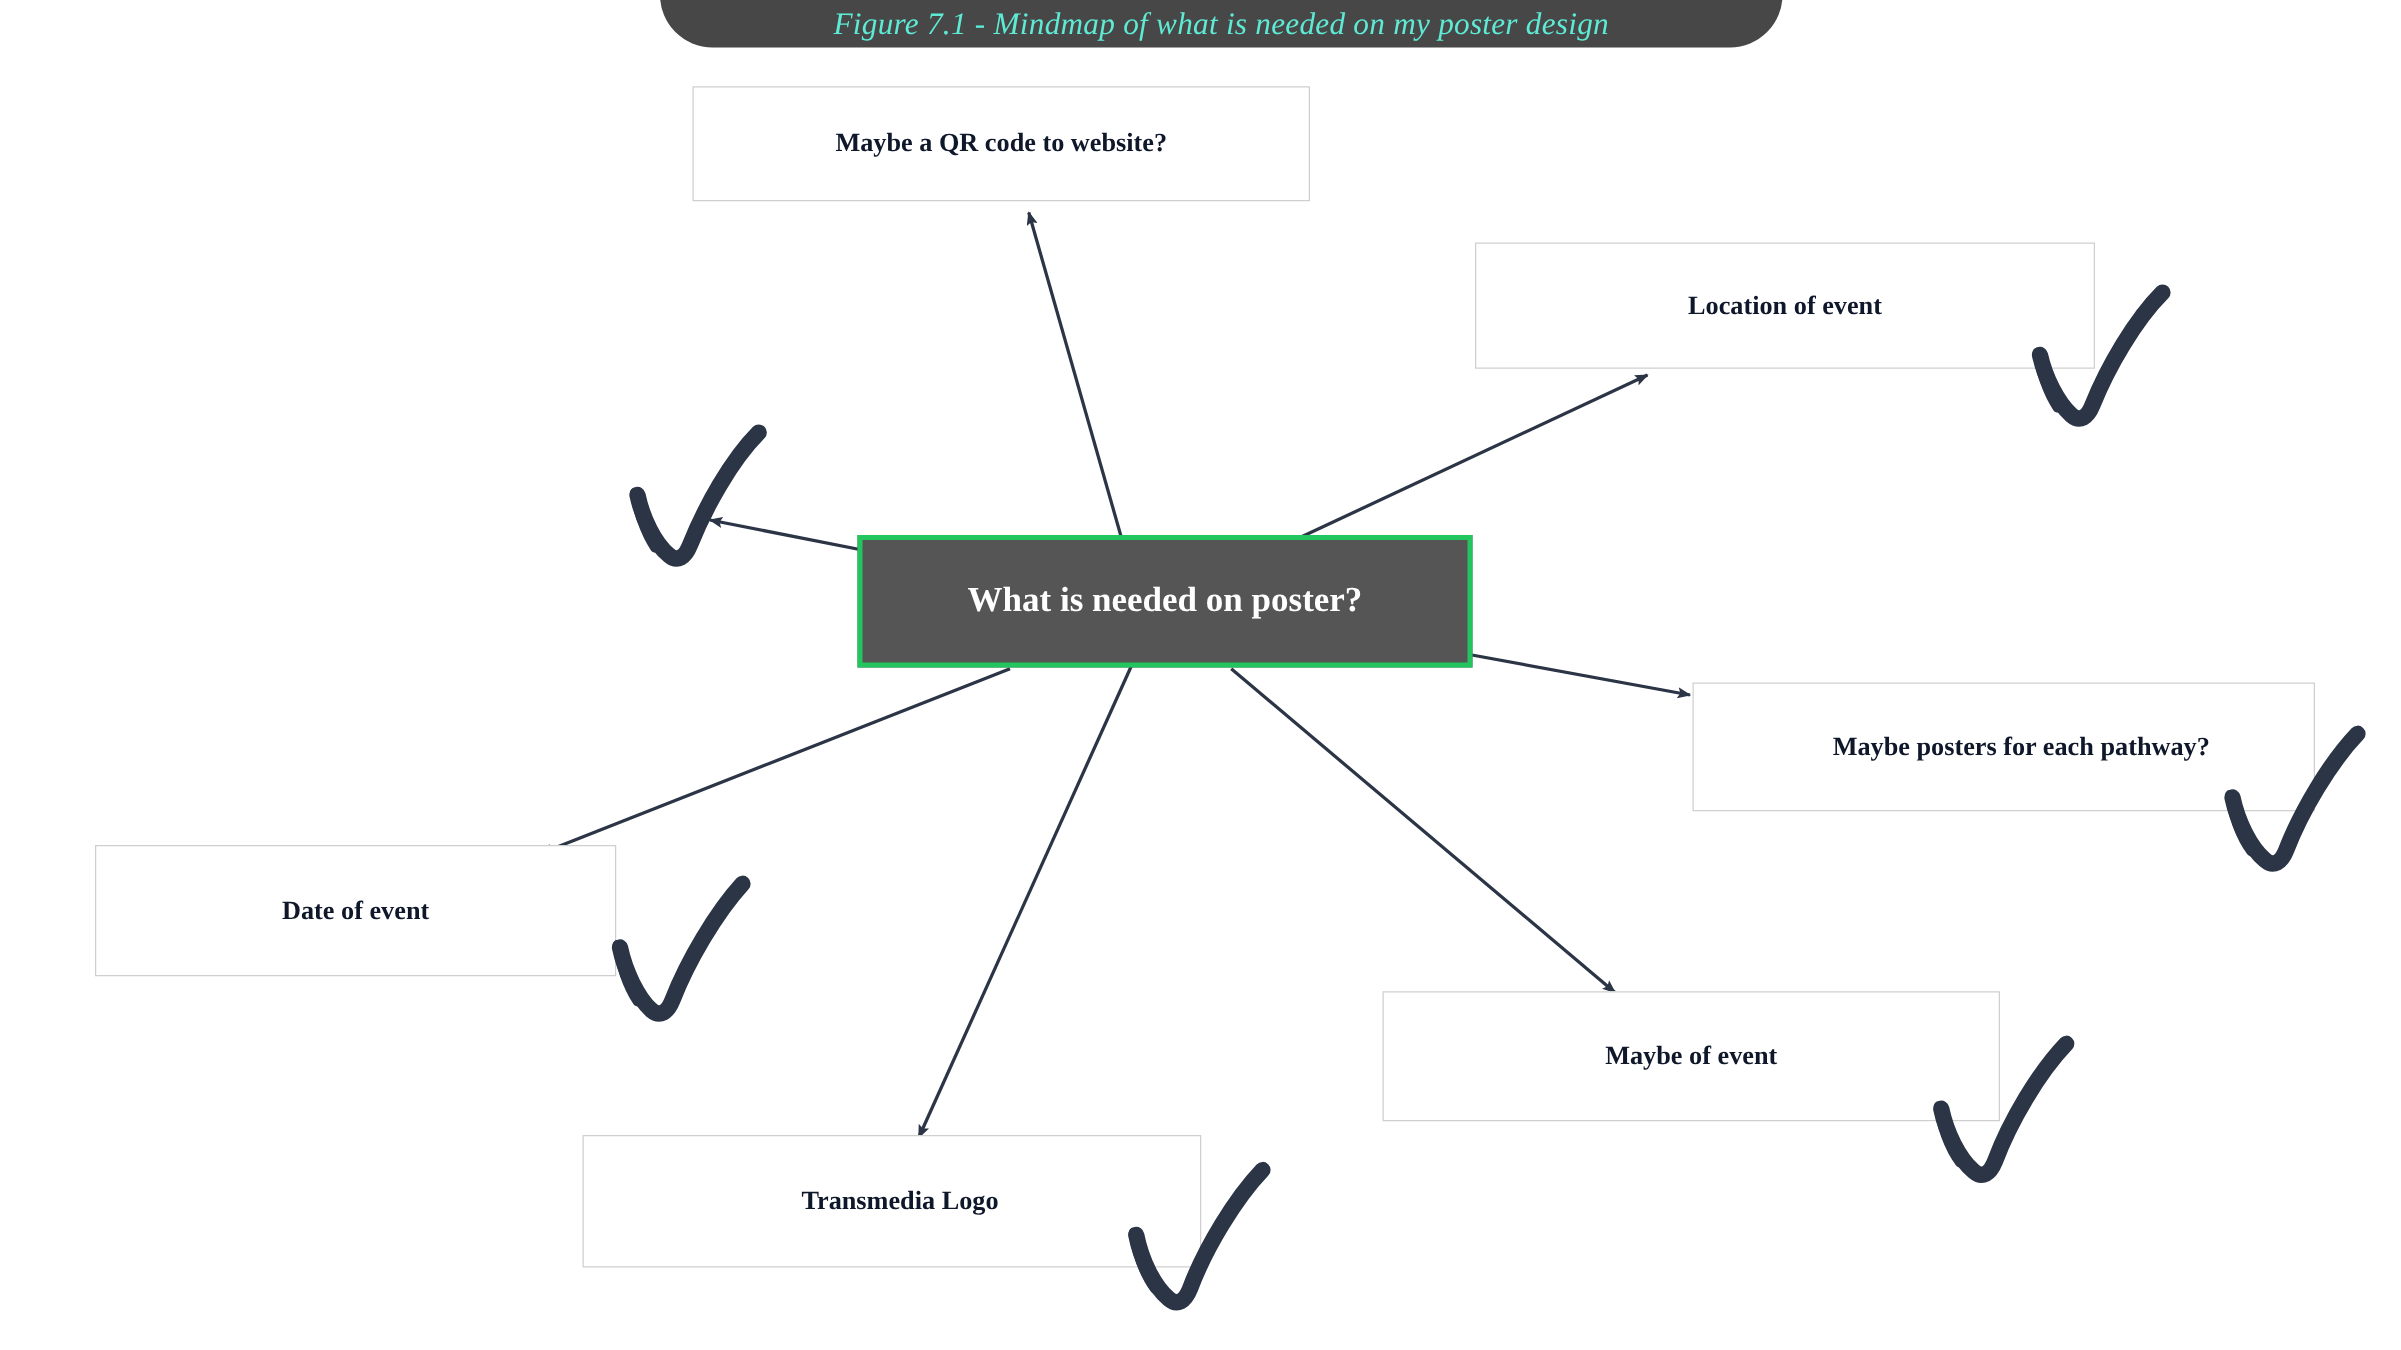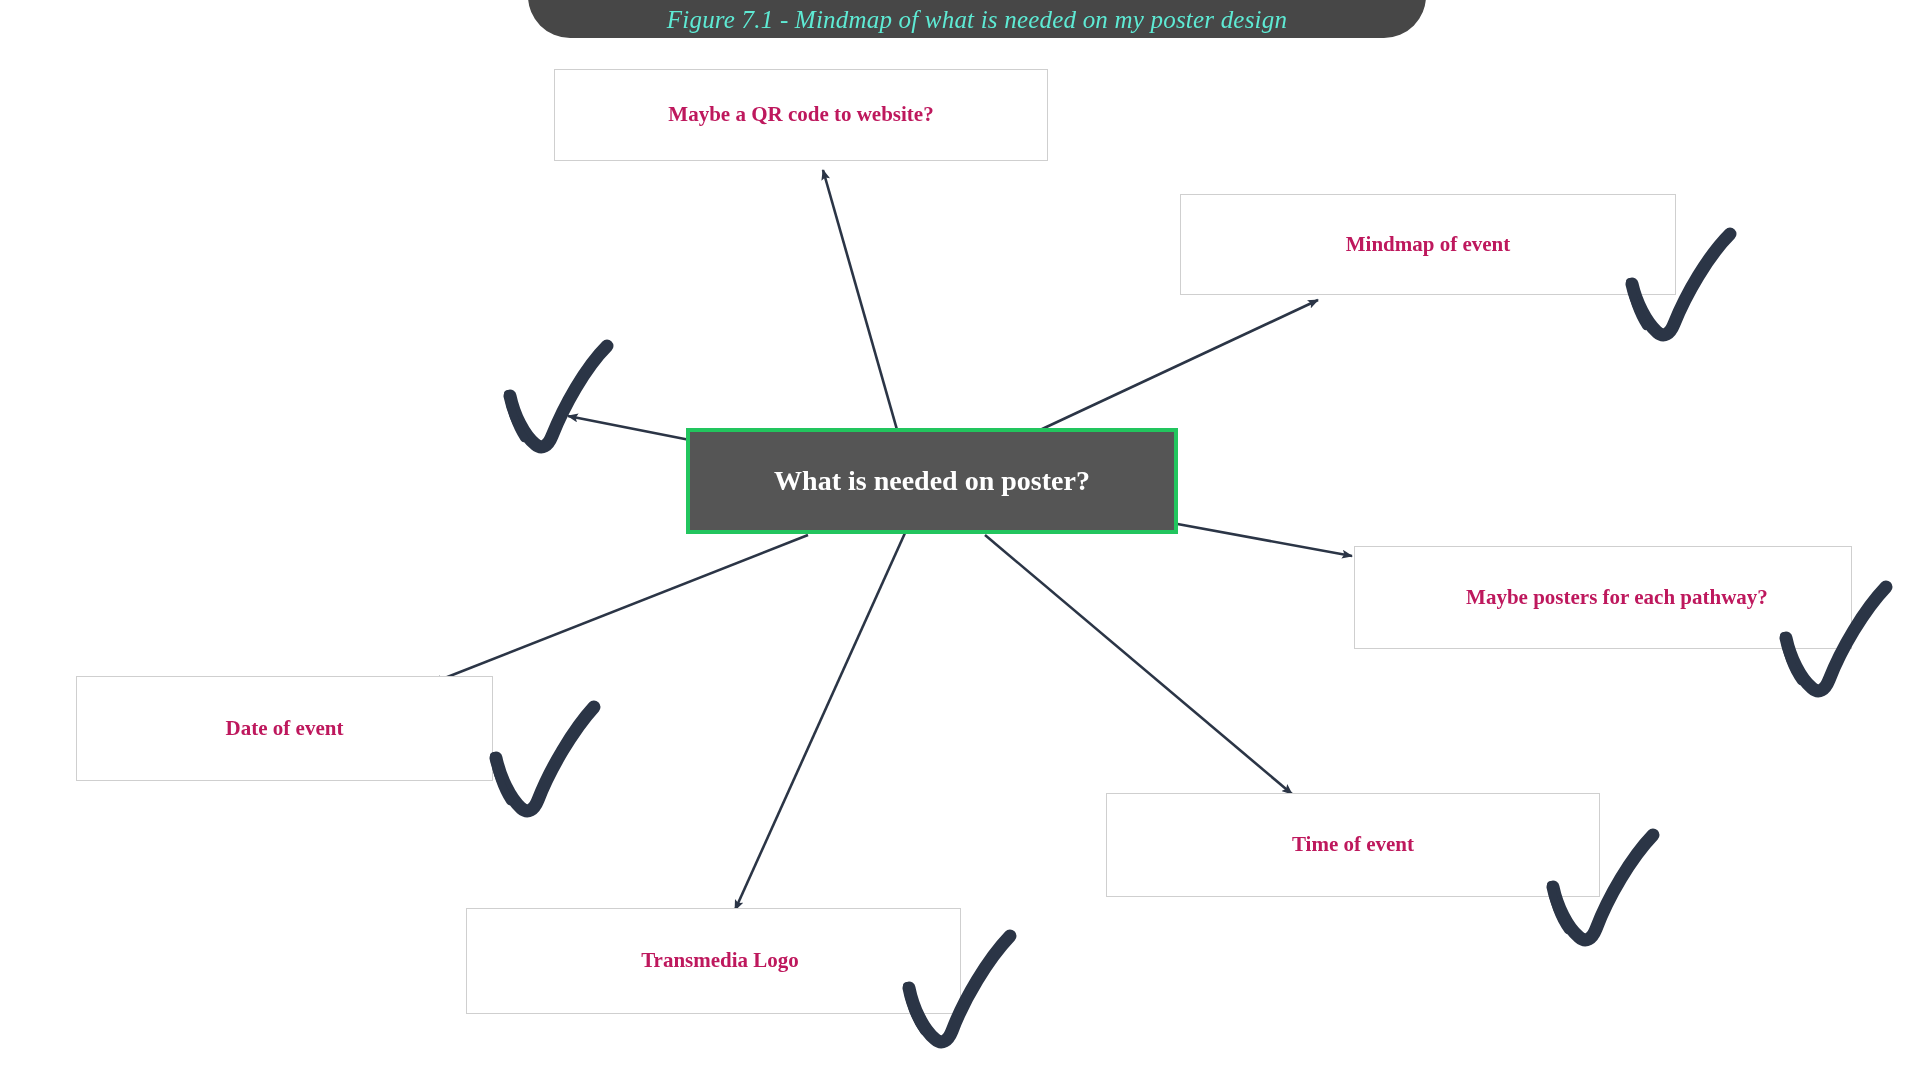--- a/index.html
+++ b/index.html
@@ -64,21 +64,21 @@
     box-sizing: border-box;
     display: flex;
     align-items: center;
     justify-content: center;
     z-index: 5;
   }
   .node-label {
     font-family: "Liberation Serif", serif;
     font-weight: bold;
     font-size: 21px;
-    color: #be185d;
+    color: #0f172a;
     text-align: center;
     line-height: 1.2;
     white-space: nowrap;
   }
 
   
   .node-center {
     position: absolute;
     background: #555555;
     border: 4px solid #22c55e;
@@ -129,34 +129,34 @@
     <line x1="985" y1="535" x2="1292" y2="794" stroke="#2b3546" stroke-width="2.6" marker-end="url(#arrowhead)"></line>
 
     <line x1="905" y1="533" x2="735" y2="910" stroke="#2b3546" stroke-width="2.6" marker-end="url(#arrowhead)"></line>
   </svg>
 
   <div class="node" id="node-qr-code" style="left:554px; top:69px; width:494px; height:92px;">
     <span class="node-label">Maybe a QR code to website?</span>
   </div>
 
   <div class="node" id="node-location" style="left:1180px; top:194px; width:496px; height:101px;">
-    <span class="node-label">Mindmap of event</span>
+    <span class="node-label">Location of event</span>
   </div>
 
 
   <div class="node" id="node-pathway" style="left:1354px; top:546px; width:498px; height:103px;padding-left:28px;">
     <span class="node-label">Maybe posters for each pathway?</span>
   </div>
 
   <div class="node" id="node-date" style="left:56px; top:676px; width:417px; height:105px;margin-left:20px;">
     <span class="node-label">Date of event</span>
   </div>
 
   <div class="node" id="node-time" style="left:1106px; top:793px; width:494px; height:104px;">
-    <span class="node-label">Time of event</span>
+    <span class="node-label">Maybe of event</span>
   </div>
 
   <div class="node" id="node-logo" style="left:466px; top:908px; width:495px; height:106px;padding-left:13px;">
     <span class="node-label">Transmedia Logo</span>
   </div>
 
   <div class="node-center" style="left:686px; top:428px; width:492px; height:106px;">
     <span class="node-label">What is needed on poster?</span>
   </div>
 

